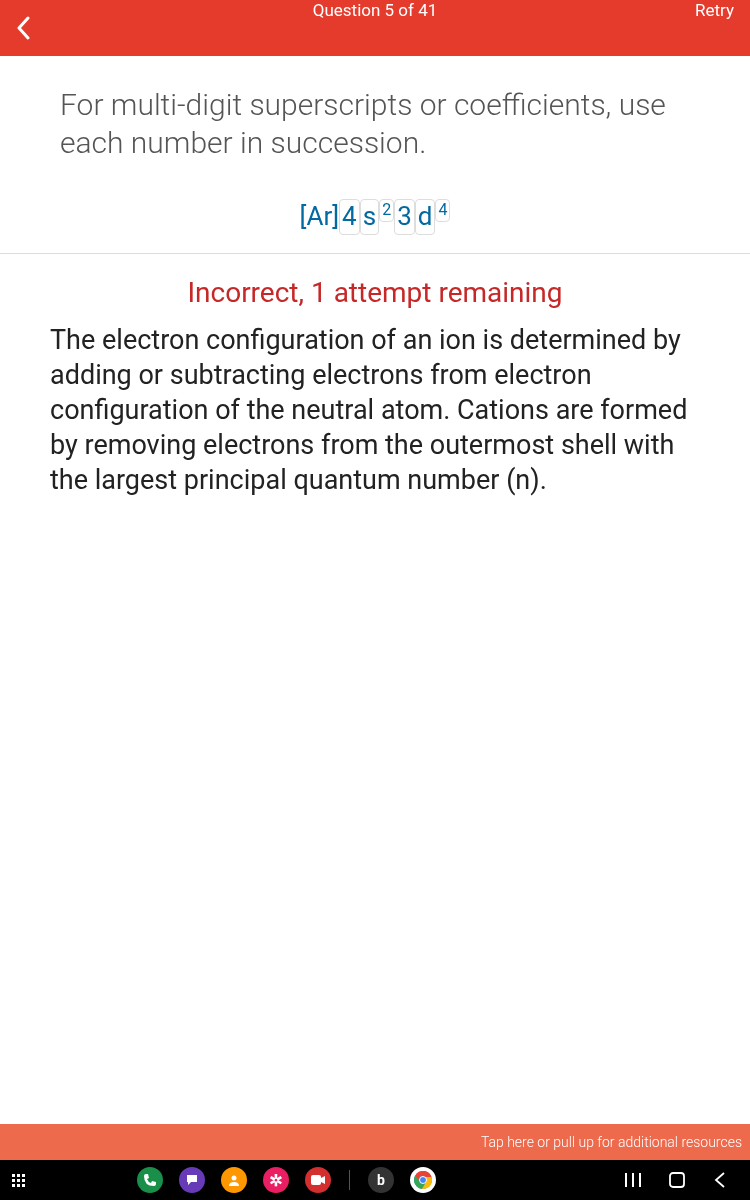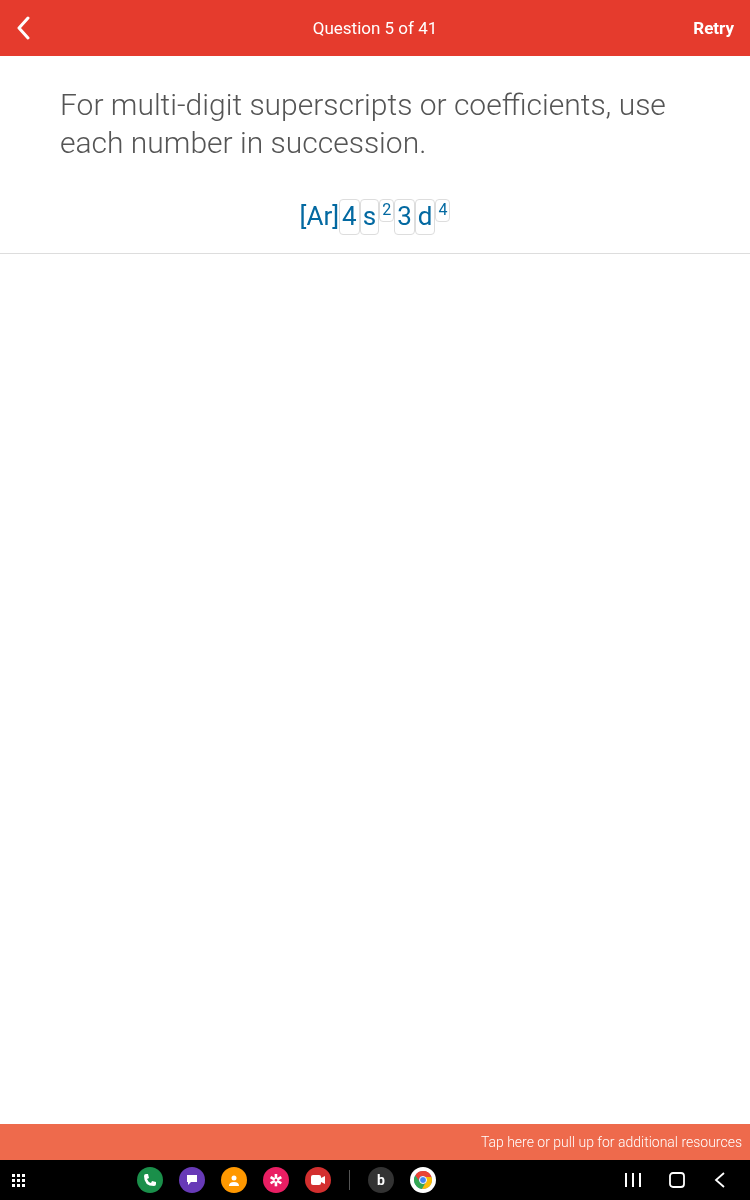--- a/index.html
+++ b/index.html
@@ -9,40 +9,39 @@
       font-family: -apple-system, BlinkMacSystemFont, "Segoe UI", Roboto, sans-serif;
       background: #fff;
       display: flex;
       flex-direction: column;
       overflow: hidden;
     }
     .header {
       background: #e53b2d;
       height: 56px;
       display: flex;
-      align-items: center;
       justify-content: space-between;
       padding: 0 16px;
       color: #fff;
     }
     .back-btn {
       width: 40px;
       display: flex;
       align-items: center;
       justify-content: flex-start;
     }
     .back-btn svg { width: 14px; height: 24px; }
     .header-title {
       font-size: 17px;
       font-weight: 400;
       position: absolute;
       left: 50%;
       transform: translateX(-50%);
     }
-    .retry-btn { font-size: 17px; font-weight: 700; margin-left: 13px; }
+    .retry-btn { font-size: 17px; font-weight: 400; margin-left: 13px; }
     .content {
       flex: 1;
       padding: 30px 60px 0 60px;
       display: flex;
       flex-direction: column;
     }
     .question-text {
       font-size: 30px;
       line-height: 1.25;
       color: #555;
@@ -151,20 +150,22 @@
   <div class="question-text">
     <p>For multi-digit superscripts or coefficients, use each number in succession.</p>
   </div>
 
   <div class="answer-row">
     <span>[Ar]</span><span class="answer-box">4</span><span class="answer-box">s</span><span class="answer-box sup">2</span><span class="answer-box">3</span><span class="answer-box">d</span><span class="answer-box sup">4</span>
   </div>
 
   <hr class="divider">
 
+  <div class="feedback-title">Incorrect, 1 attempt remaining</div>
+  <div class="feedback-body">The electron configuration of an ion is determined by adding or subtracting electrons from electron configuration of the neutral atom. Cations are formed by removing electrons from the outermost shell with the largest principal quantum number (n).</div>
 </div>
 
 <div class="pullup-bar">Tap here or pull up for additional resources</div>
 
 <div class="nav-bar">
   <div class="dots-icon">
     <span></span>
       <span></span>
       <span></span>
       <span></span>

